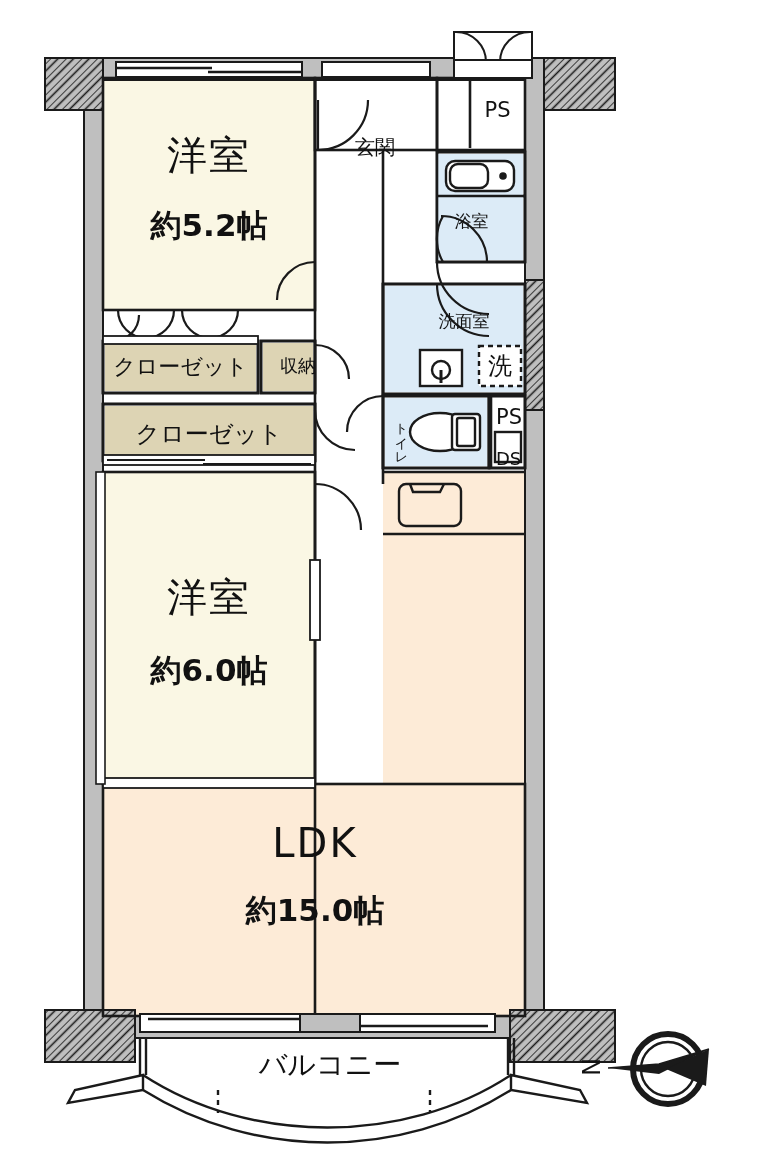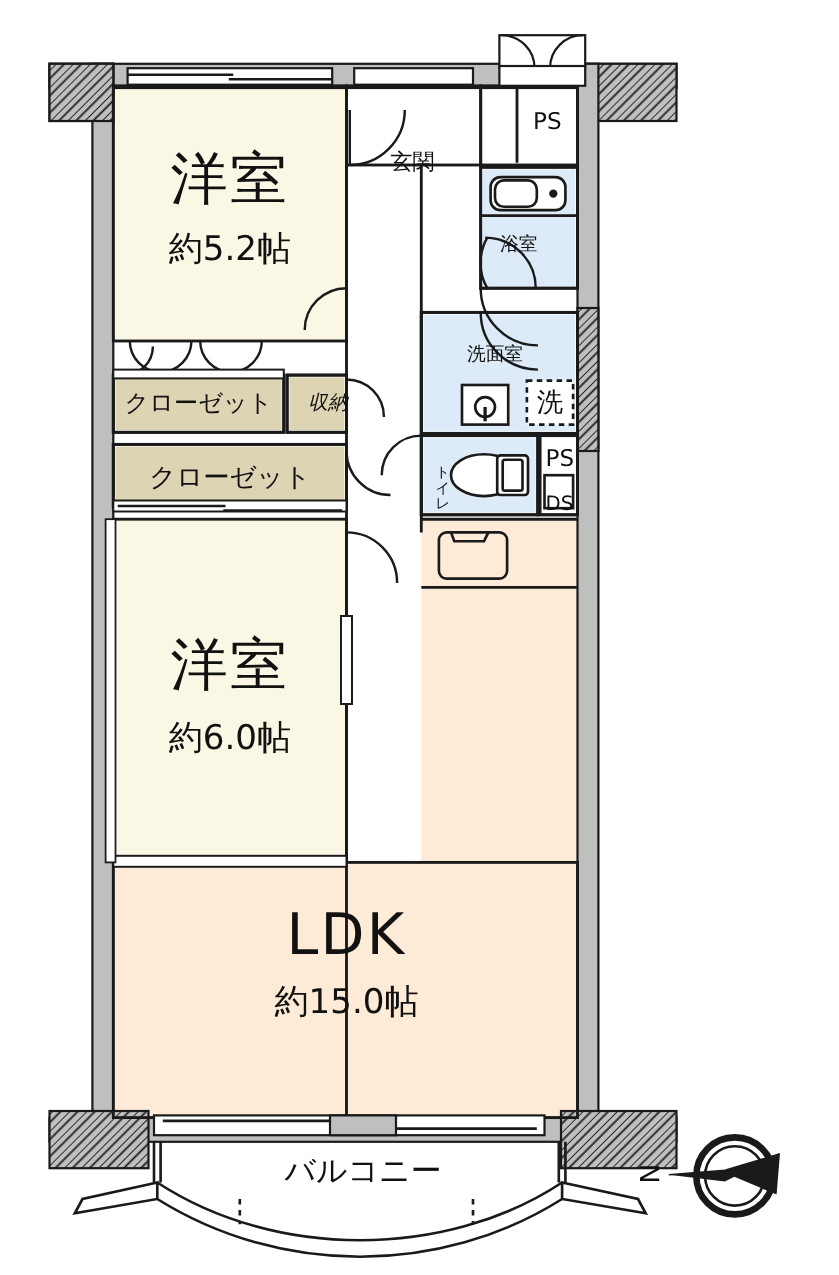--- a/index.html
+++ b/index.html
@@ -3,22 +3,22 @@
 <meta charset="utf-8">
 <style>
   html,body{margin:0;padding:0;background:#ffffff;}
   body{
     font-family:"Liberation Sans","DejaVu Sans",sans-serif;
     width:763px;height:1159px;position:relative;overflow:hidden;
   }
   #plan{position:absolute;left:0;top:0;width:763px;height:1159px;}
   .lbl{position:absolute;text-align:center;color:#111;white-space:nowrap;
        font-family:"DejaVu Sans","Liberation Sans",sans-serif;pointer-events:none;}
-  .room-name{font-size:52px;letter-spacing:2px;font-weight:400;}
-  .room-area{font-size:31px;letter-spacing:0px;font-weight:400;}
+  .room-name{font-size:40px;letter-spacing:2px;font-weight:400;}
+  .room-area{font-size:31px;letter-spacing:0px;font-weight:700;}
   .sm{font-size:20px;}
   .xs{font-size:17px;}
   .tiny{font-size:13px;}
   .vert{writing-mode:vertical-rl;text-orientation:upright;}
 </style>
 </head>
 <body>
 
 <svg id="plan" viewBox="0 0 763 1159" xmlns="http://www.w3.org/2000/svg">
   <defs>
@@ -231,29 +231,29 @@
 <div class="lbl room-name" style="left:103px;top:570px;width:212px;">洋室</div>
 <div class="lbl room-area" style="left:103px;top:650px;width:212px;">約6.0帖</div>
 
 <div class="lbl room-name" style="left:175px;top:820px;width:280px;">LDK</div>
 <div class="lbl room-area" style="left:175px;top:890px;width:280px;">約15.0帖</div>
 
 <div class="lbl sm" style="left:325px;top:134px;width:100px;text-align:center;">玄関</div>
 
 <div class="lbl xs" style="left:437px;top:210px;width:69px;">浴室</div>
 
-<div class="lbl xs" style="left:390px;top:310px;width:120px;">洗面室</div>
+<div class="lbl xs" style="left:404px;top:310px;width:120px;">洗面室</div>
 
 <div class="lbl" style="left:479px;top:350px;width:42px;font-size:24px;">洗</div>
 
 <div class="lbl tiny vert" style="left:392px;top:406px;width:18px;height:60px;">トイレ</div>
 
 <div class="lbl" style="left:103px;top:352px;width:155px;font-size:22px;">クローゼット</div>
 
-<div class="lbl" style="left:261px;top:354px;width:74px;font-size:18px;font-style:italic;">収納</div>
+<div class="lbl" style="left:261px;top:354px;width:74px;font-size:18px;">収納</div>
 
 <div class="lbl" style="left:103px;top:418px;width:212px;font-size:24px;">クローゼット</div>
 
 <div class="lbl" style="left:470px;top:98px;width:55px;font-size:21px;">PS</div>
 
 <div class="lbl" style="left:489px;top:405px;width:40px;font-size:21px;">PS</div>
 
 <div class="lbl" style="left:496px;top:448px;width:15px;font-size:18px;">DS</div>
 
 <div class="lbl" style="left:200px;top:1046px;width:260px;font-size:28px;">バルコニー</div>

